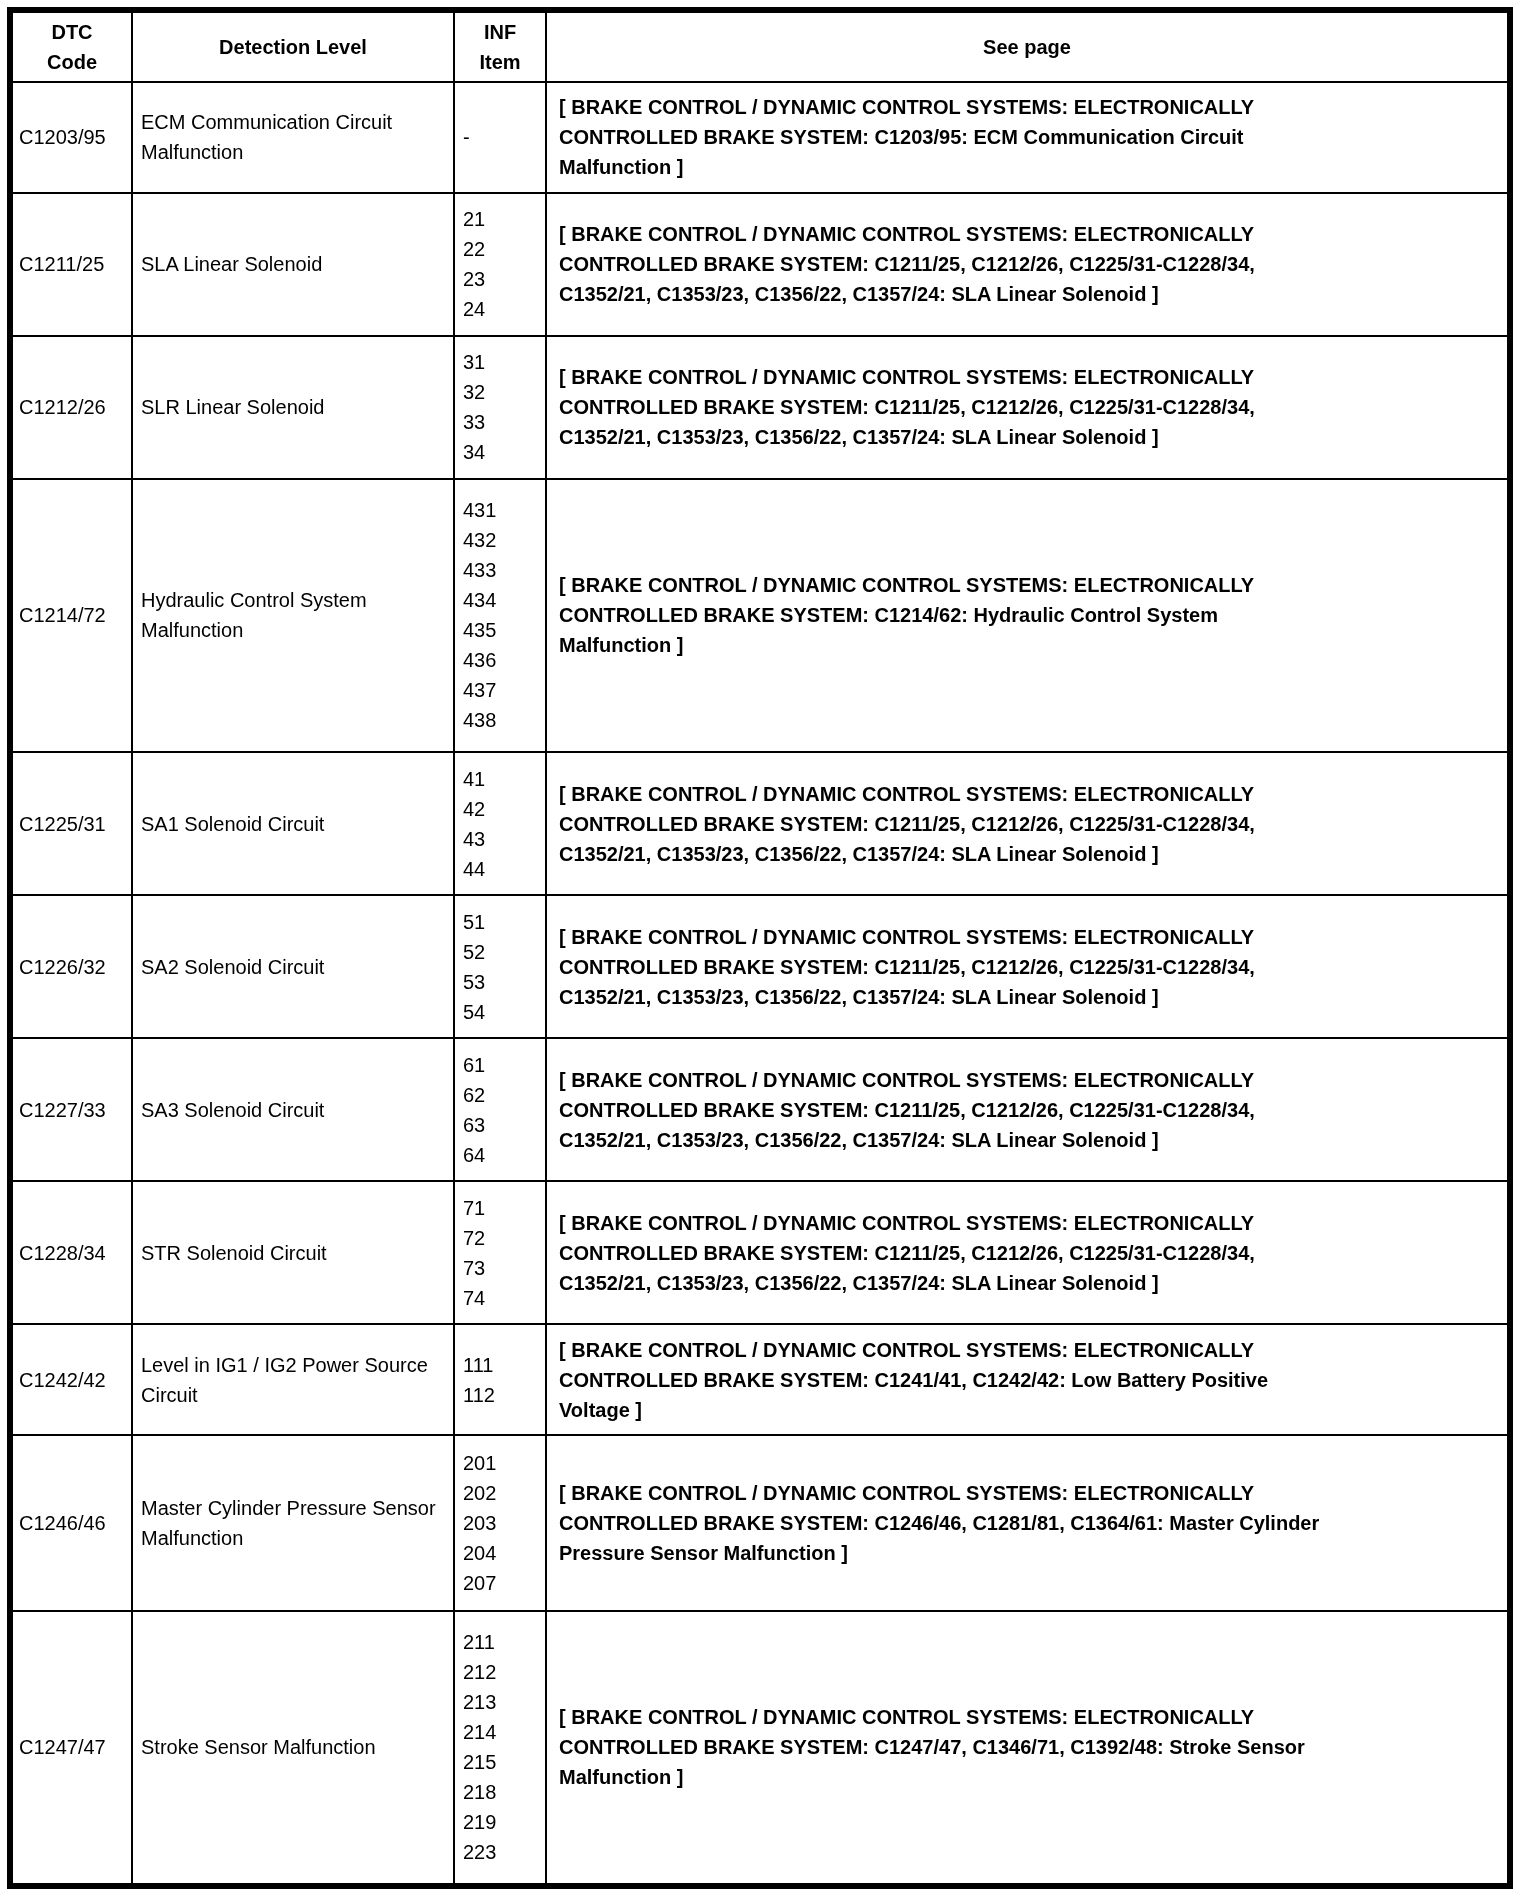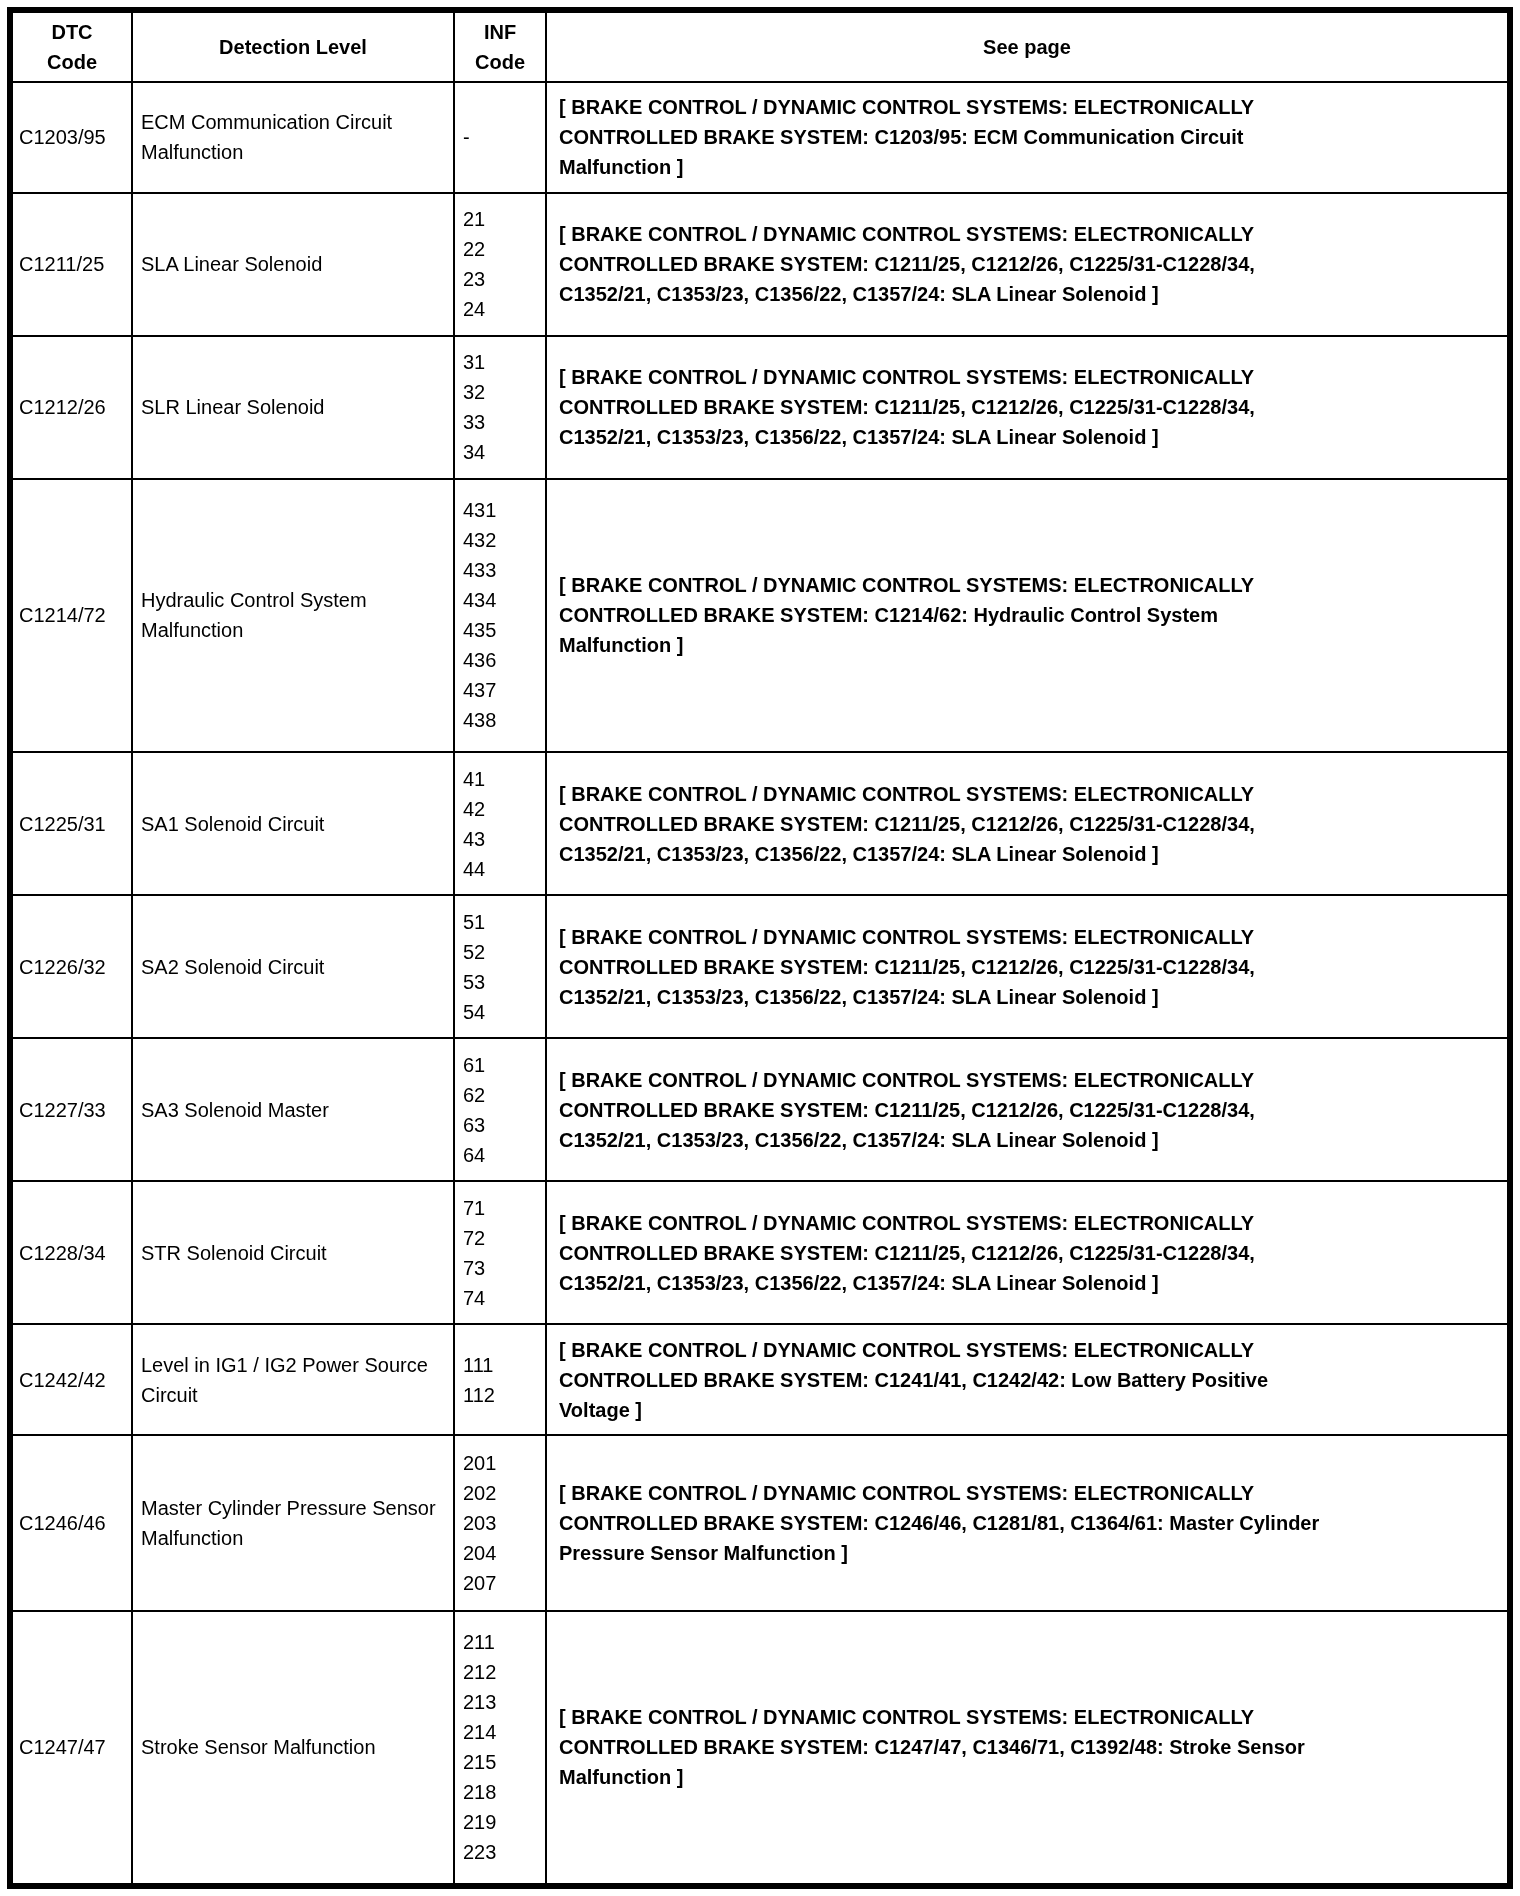--- a/index.html
+++ b/index.html
@@ -75,21 +75,21 @@
       <col class="c-item">
       <col class="c-inf">
       <col class="c-page">
     </colgroup>
     <thead>
       <tr>
         <th>DTC
 Code</th>
         <th>Detection Level</th>
         <th>INF
-Code</th>
+Item</th>
         <th>See page</th>
       </tr>
     </thead>
     <tbody>
         <tr>
     <td class="dtc-cell">C1203/95</td>
     <td class="item-cell">ECM Communication Circuit Malfunction</td>
     <td class="inf-cell">-</td>
     <td class="page-cell">[ BRAKE CONTROL / DYNAMIC CONTROL SYSTEMS: ELECTRONICALLY
 CONTROLLED BRAKE SYSTEM: C1203/95: ECM Communication Circuit
@@ -149,21 +149,21 @@
     <td class="inf-cell">51
 52
 53
 54</td>
     <td class="page-cell">[ BRAKE CONTROL / DYNAMIC CONTROL SYSTEMS: ELECTRONICALLY
 CONTROLLED BRAKE SYSTEM: C1211/25, C1212/26, C1225/31-C1228/34,
 C1352/21, C1353/23, C1356/22, C1357/24: SLA Linear Solenoid ]</td>
   </tr>
         <tr>
     <td class="dtc-cell">C1227/33</td>
-    <td class="item-cell">SA3 Solenoid Master</td>
+    <td class="item-cell">SA3 Solenoid Circuit</td>
     <td class="inf-cell">61
 62
 63
 64</td>
     <td class="page-cell">[ BRAKE CONTROL / DYNAMIC CONTROL SYSTEMS: ELECTRONICALLY
 CONTROLLED BRAKE SYSTEM: C1211/25, C1212/26, C1225/31-C1228/34,
 C1352/21, C1353/23, C1356/22, C1357/24: SLA Linear Solenoid ]</td>
   </tr>
         <tr>
     <td class="dtc-cell">C1228/34</td>

